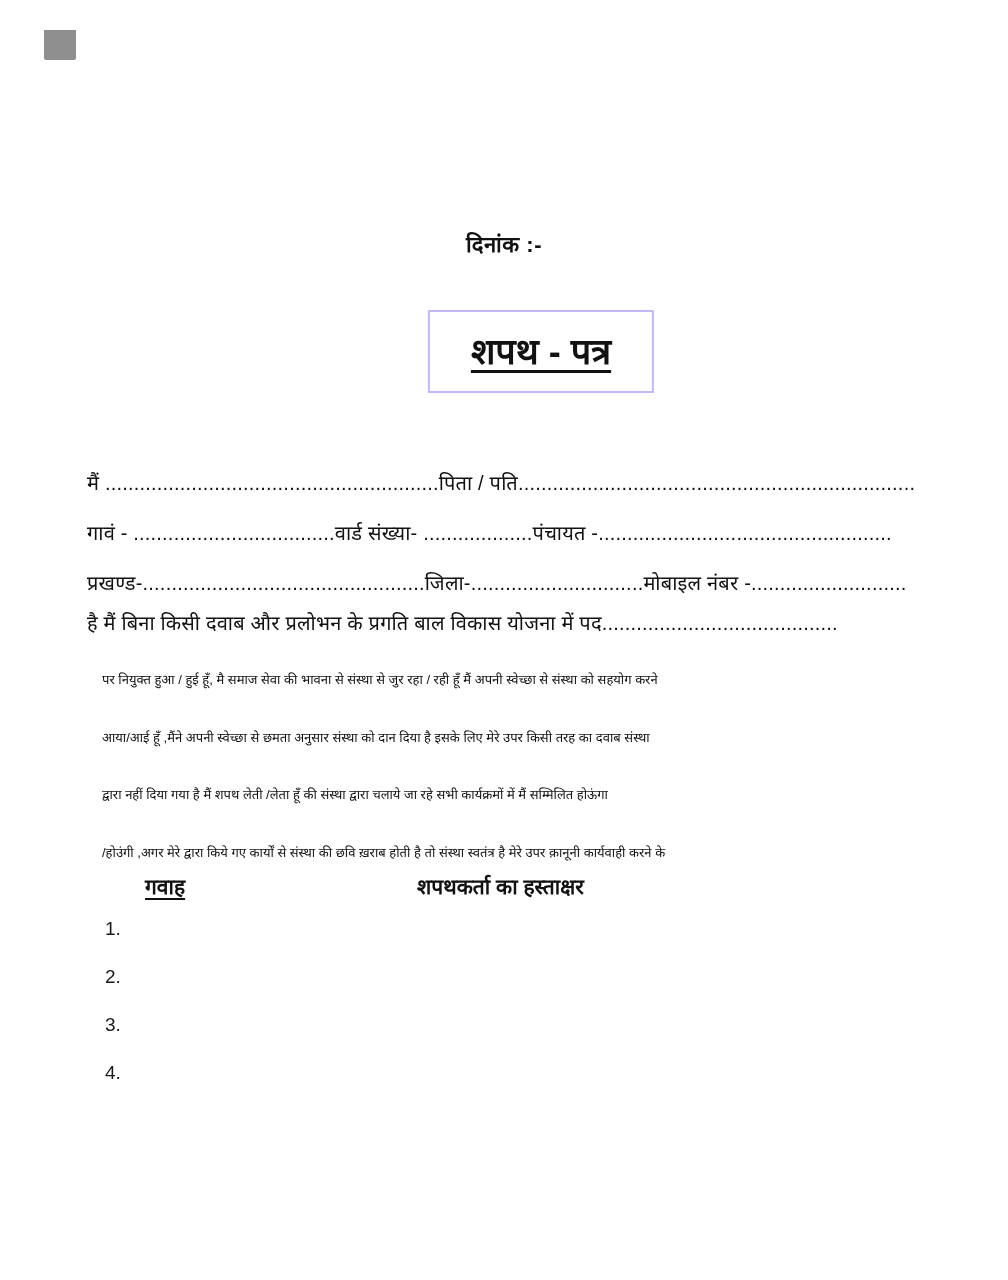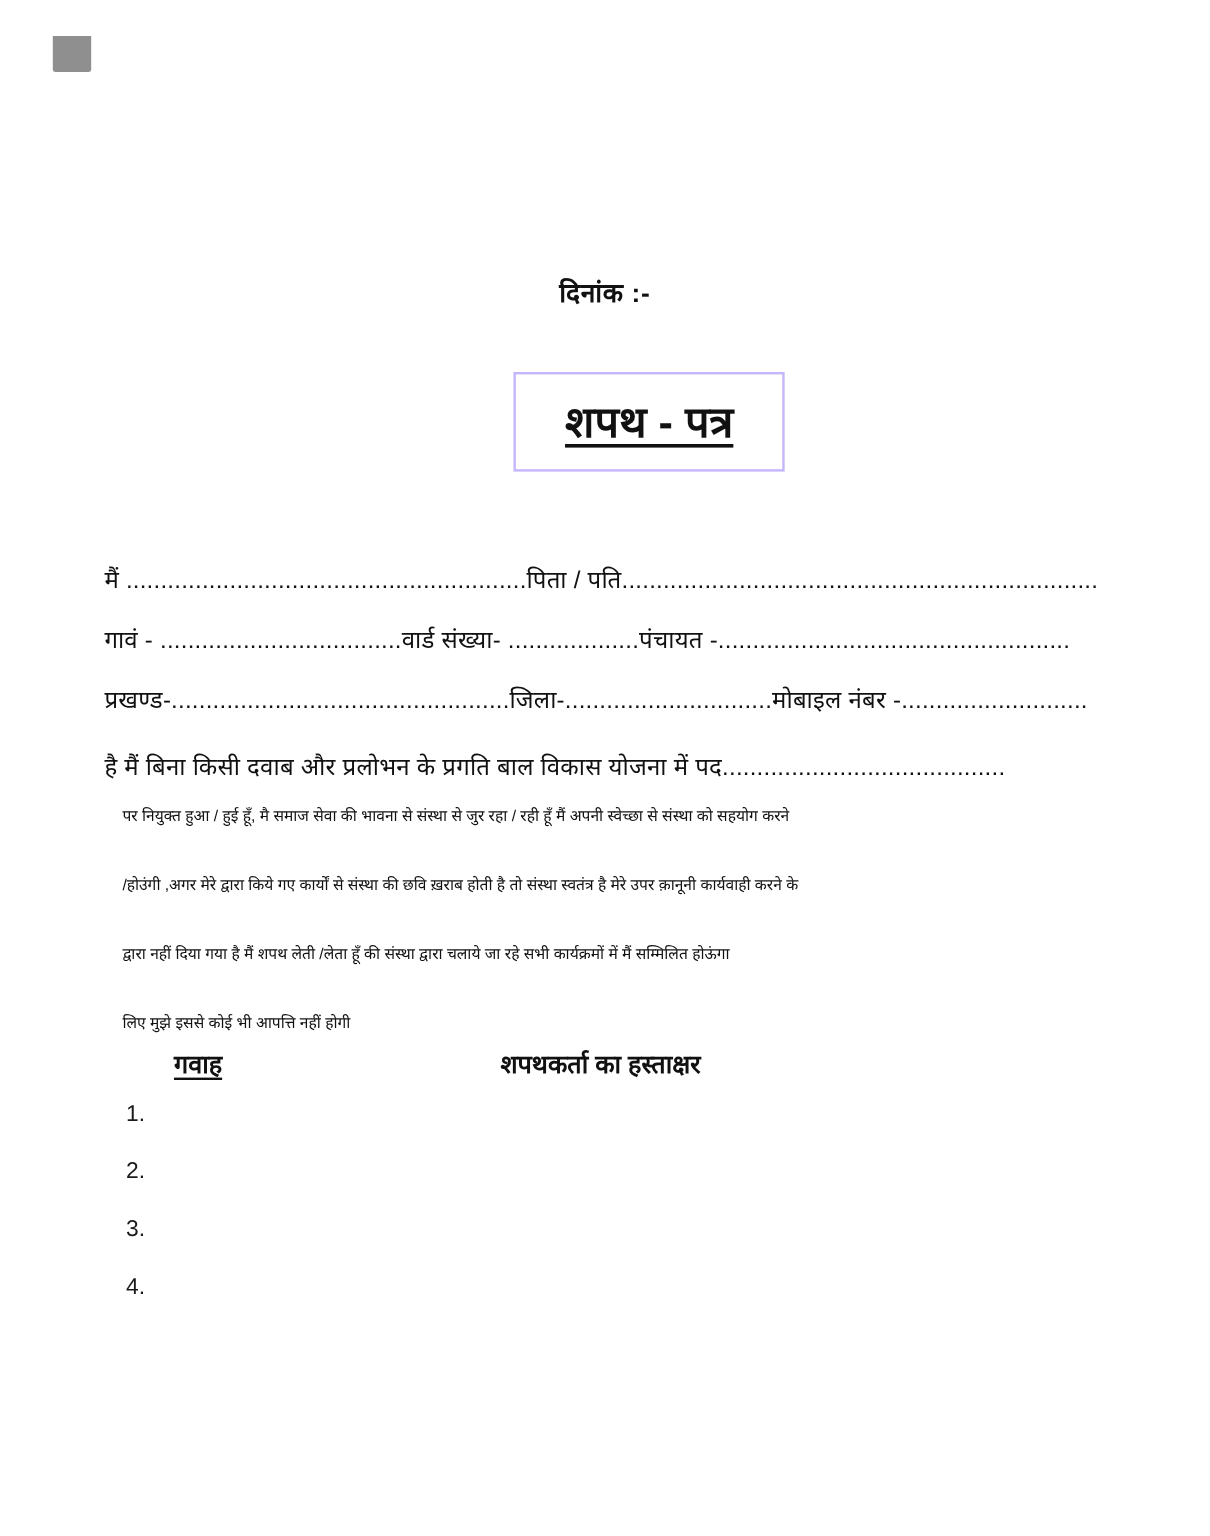--- a/index.html
+++ b/index.html
@@ -50,21 +50,21 @@
     position: absolute;
     left: 42px; right: 30px;
     font-size: 20px;
     white-space: nowrap;
     overflow: hidden;
     letter-spacing: 0.2px;
   }
   .fl1 { top: 424px; }
   .fl2 { top: 474px; }
   .fl3 { top: 524px; }
-  .fl4 { top: 580px; }
+  .fl4 { top: 564px; }
   .body-para {
     position: absolute;
     left: 42px; right: 30px;
     top: 606px;
     font-size: 13px;
   }
   .body-line {
     white-space: nowrap;
     overflow: hidden;
     line-height: 27.5px;
@@ -116,23 +116,23 @@
     <span class="title-text">शपथ - पत्र</span>
   </div>
 
   <div class="form-line fl1">मैं ..........................................................पिता / पति.....................................................................</div>
   <div class="form-line fl3">प्रखण्ड-.................................................जिला-..............................मोबाइल नंबर -...........................</div>
   <div class="form-line fl2">गावं - ...................................वार्ड संख्या- ...................पंचायत -...................................................</div>
   <div class="form-line fl4">है मैं बिना किसी दवाब और प्रलोभन के प्रगति बाल विकास योजना में पद.........................................</div>
 
   <div class="body-para">
     <div class="body-line">पर नियुक्त हुआ / हुई हूँ, मै समाज सेवा की भावना से संस्था से जुर रहा / रही हूँ मैं अपनी स्वेच्छा से संस्था को सहयोग करने</div>
+    <div class="body-line">आया/आई हूँ ,मैंने अपनी स्वेच्छा से छमता अनुसार  संस्था को दान दिया है इसके लिए मेरे उपर किसी तरह का दवाब संस्था</div>
+    <div class="body-line">द्वारा नहीं दिया गया है मैं शपथ लेती /लेता हूँ की संस्था द्वारा चलाये जा रहे सभी कार्यक्रमों में मैं सम्मिलित होऊंगा</div>
     <div class="body-line">/होउंगी ,अगर मेरे द्वारा किये गए कार्यों से संस्था की छवि ख़राब होती है तो संस्था स्वतंत्र है मेरे उपर क़ानूनी कार्यवाही करने के</div>
-    <div class="body-line">द्वारा नहीं दिया गया है मैं शपथ लेती /लेता हूँ की संस्था द्वारा चलाये जा रहे सभी कार्यक्रमों में मैं सम्मिलित होऊंगा</div>
-    <div class="body-line">लिए मुझे इससे कोई भी आपत्ति नहीं होगी</div>
   </div>
 
   <div class="headings-row">
     <span class="witness-heading">गवाह</span>
     <span class="signature-heading">शपथकर्ता का हस्ताक्षर</span>
   </div>
 
   <div class="witness-list">
     <div class="witness-item">1.</div>
     <div class="witness-item">2.</div>

